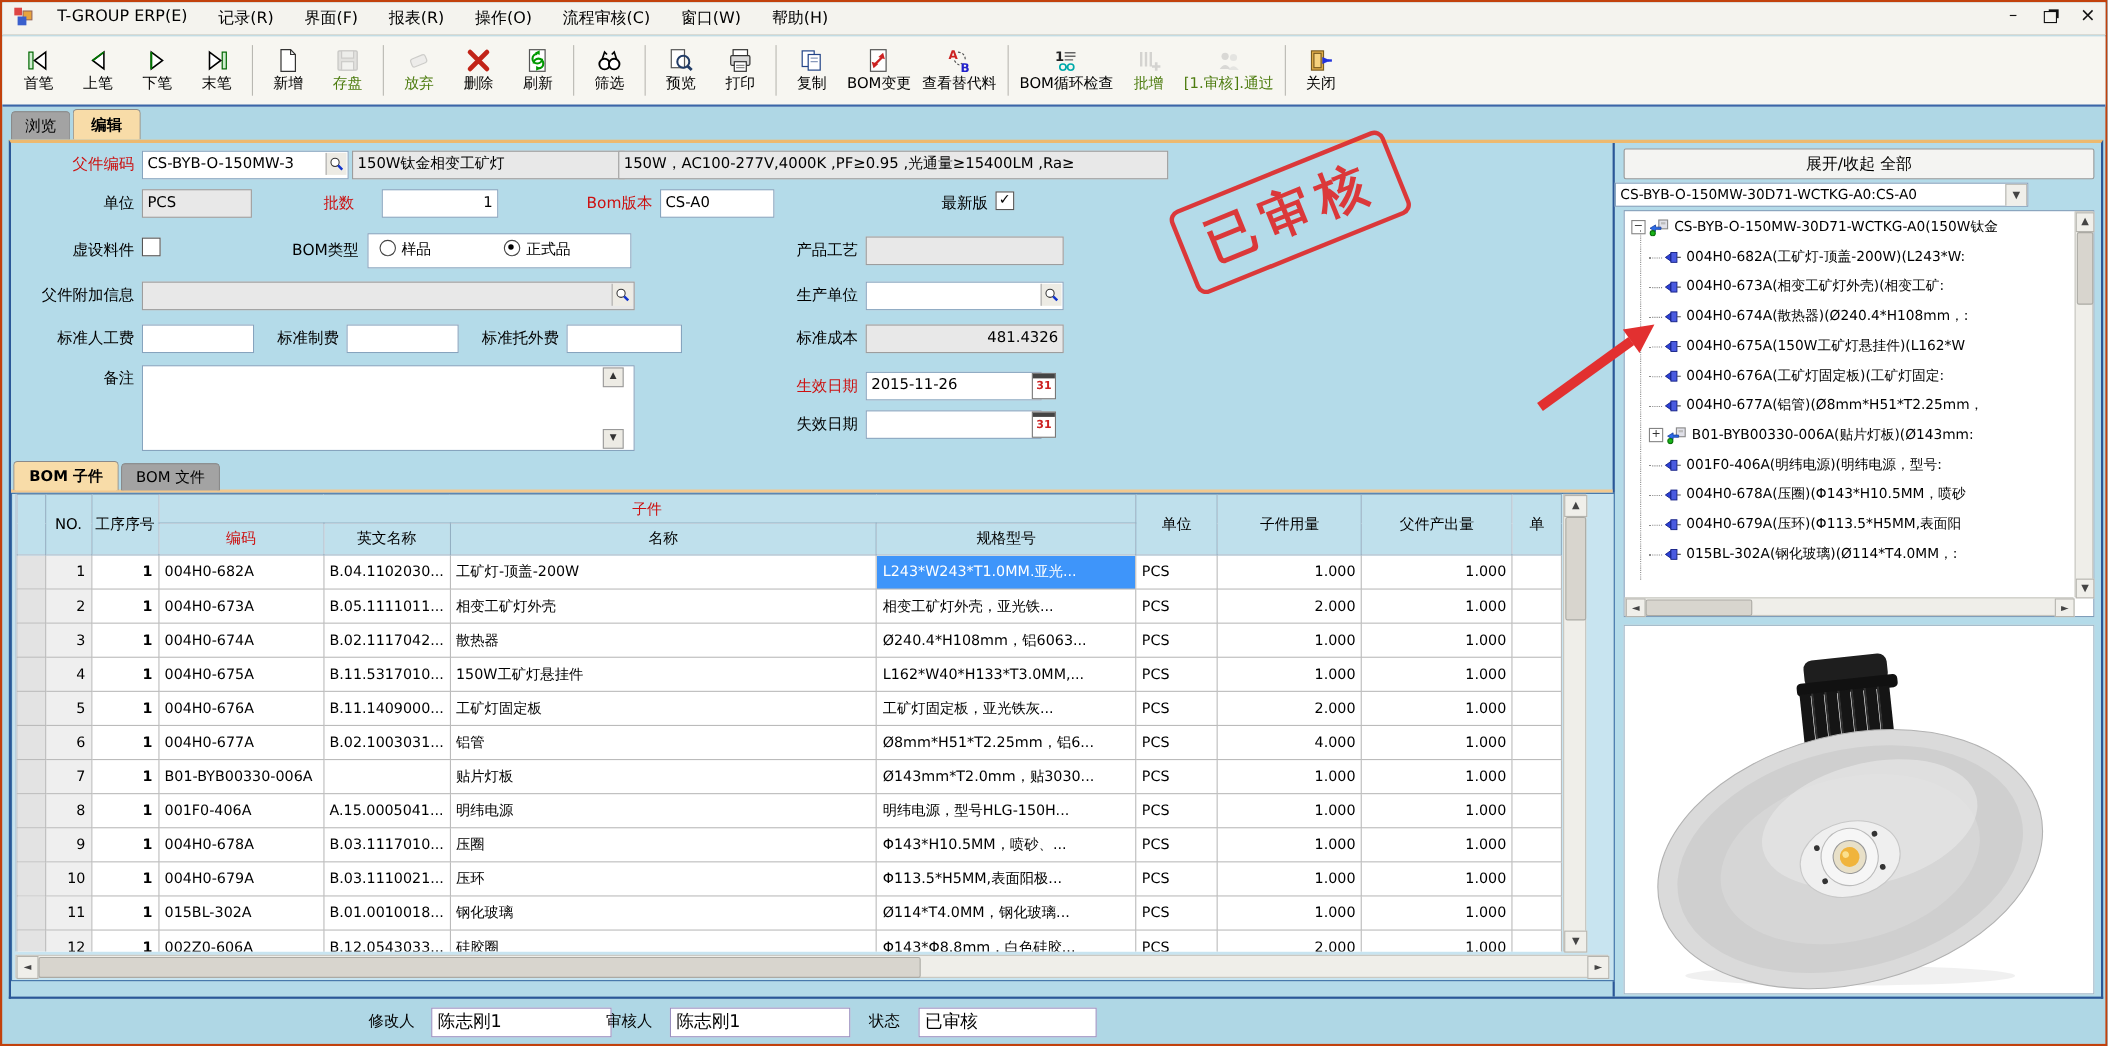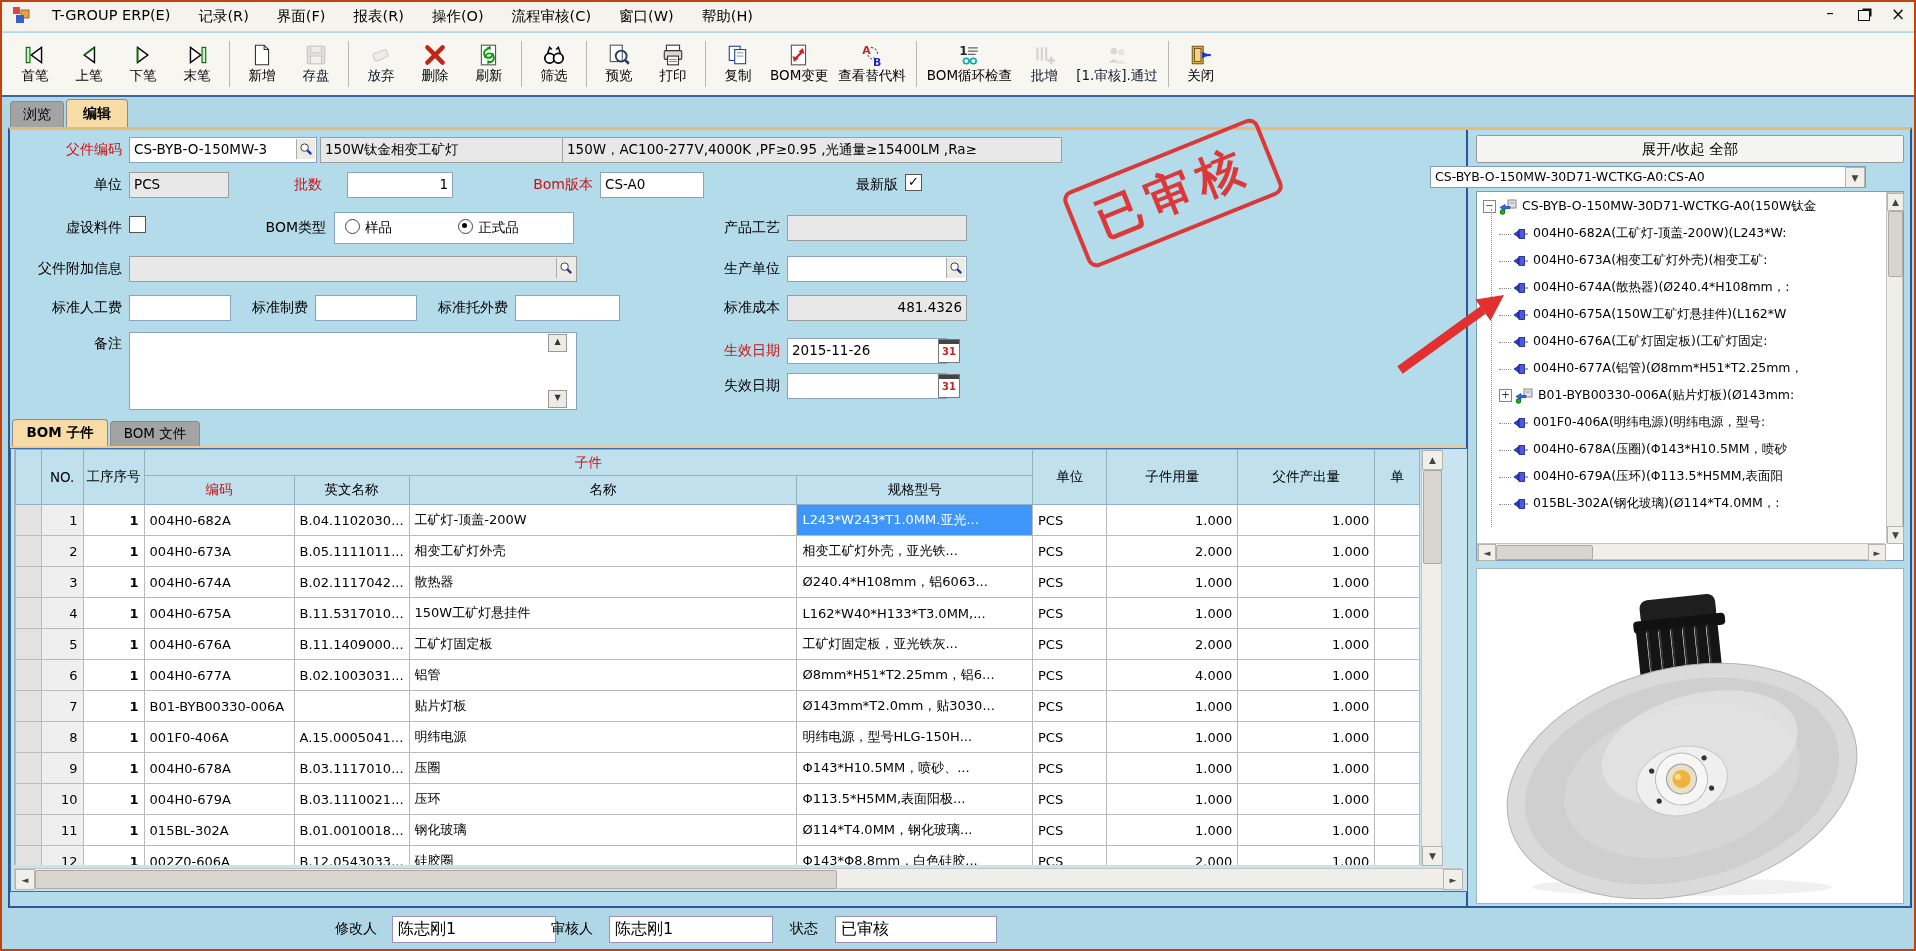--- a/index.html
+++ b/index.html
@@ -13,21 +13,21 @@
   .menuitem{padding:3px 14px;cursor:default;white-space:nowrap;}
   #winctrls{position:absolute;right:10px;top:2px;display:flex;gap:14px;font-size:15px;color:#111;}
   .wbtn{width:20px;text-align:center;cursor:default;}
   .restore-box{display:inline-block;width:10px;height:9px;border:1.5px solid #111;box-shadow:3px -3px 0 -1.5px #111;margin-top:6px;}
   
   #toolbar{left:0;top:31px;width:1916px;height:64px;background:#F7F6F1;border-bottom:2px solid #3A66A8;
            display:flex;align-items:center;padding-left:6px;}
   .tbtn{display:flex;flex-direction:column;align-items:center;justify-content:center;min-width:44px;
         padding:2px 5px;font-size:13.5px;color:#000;white-space:nowrap;}
   .tbtn svg{display:block;}
-  .tbtn.disabled{color:#0f172a;}
+  .tbtn.disabled{color:#4d7c0f;}
   .tbtn.disabled svg{opacity:.45;filter:grayscale(1);}
   .tsep{width:1px;height:46px;background:#B9B8B2;margin:0 5px;}
   
   .tab{border:1px solid #8A8A8A;border-bottom:none;border-radius:4px 4px 0 0;font-size:14px;
        display:flex;align-items:center;justify-content:center;background:#a3a3a3;color:#000;}
   .tab.active{background:#F8DCA8;font-weight:bold;}
   
   #mainpanel{left:6px;top:125px;width:1904px;height:781px;border:2px solid #2B5797;border-top:3px solid #EDB96F;background:#B4DBE9;}
   .lbl{position:absolute;font-size:14px;color:#000;text-align:right;white-space:nowrap;}
   .lbl.req{color:#CC1111;}
@@ -62,21 +62,21 @@
   table.grid td.sel{background:#3E95FA;color:#fff;}
   .redtxt{color:#CC1111;}
   
   .sb{position:absolute;background:#EFEEE9;border:1px solid #C6C5BF;}
   .sbtn{position:absolute;background:#F0EFEA;border:1px solid #B5B4AE;color:#444;font-size:9px;
         display:flex;align-items:center;justify-content:center;}
   .thumb{position:absolute;background:#D8D5CE;border:1px solid #ABAAA4;border-radius:2px;}
   
   #treebtn{left:1474px;top:133px;width:428px;height:28px;background:#F4F4F2;border:1px solid #999;
            border-radius:2px;display:flex;align-items:center;justify-content:center;font-size:14.5px;}
-  #treedd{left:1428px;top:164px;width:436px;height:22px;background:#fff;border:1px solid #7F9DB9;
+  #treedd{left:1466px;top:164px;width:376px;height:22px;background:#fff;border:1px solid #7F9DB9;
           font-size:12.5px;line-height:20px;padding:0 4px;white-space:nowrap;overflow:hidden;}
   #treebox{left:1474px;top:189px;width:428px;height:370px;background:#fff;border:1px solid #7F9DB9;overflow:hidden;}
   .trow{position:absolute;height:27px;display:flex;align-items:center;white-space:nowrap;font-size:12.5px;color:#000;}
   .texp{width:11px;height:11px;border:1px solid #848484;background:#fff;font-size:10px;line-height:9px;
         text-align:center;color:#333;margin-right:3px;flex:none;}
   .tdots{width:12px;border-bottom:1px dotted #888;margin-right:2px;flex:none;height:1px;}
   .ticon{margin-right:4px;flex:none;display:flex;}
   #vline{left:1489px;top:207px;width:1px;height:318px;border-left:1px dotted #909090;}
   
   #photo{left:1474px;top:566px;width:428px;height:336px;background:#fff;border:1px solid #9FB6C6;}

